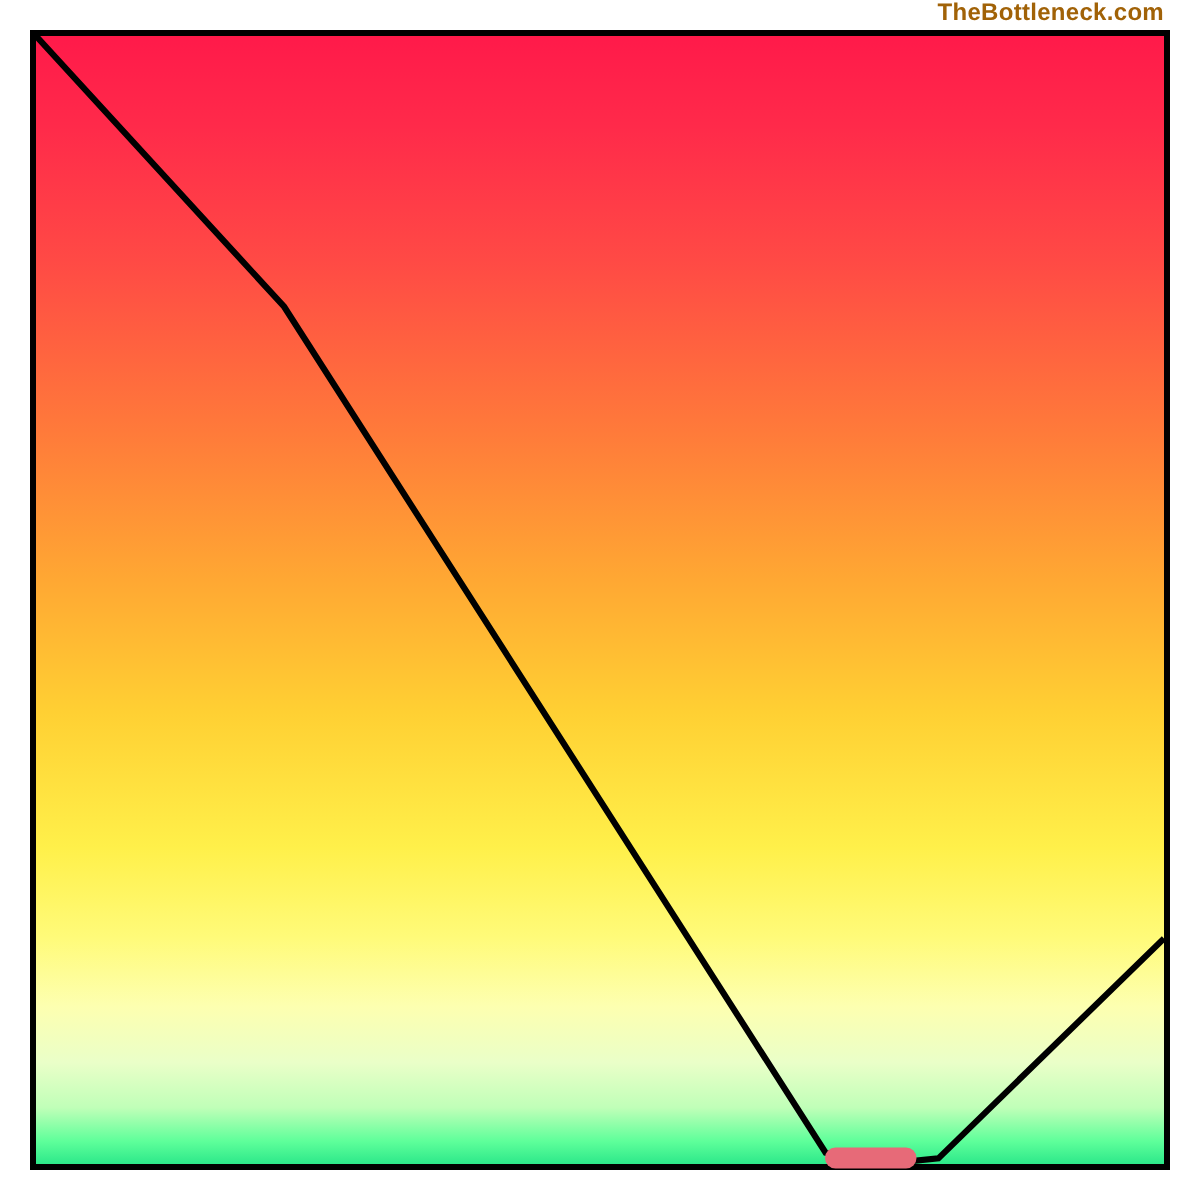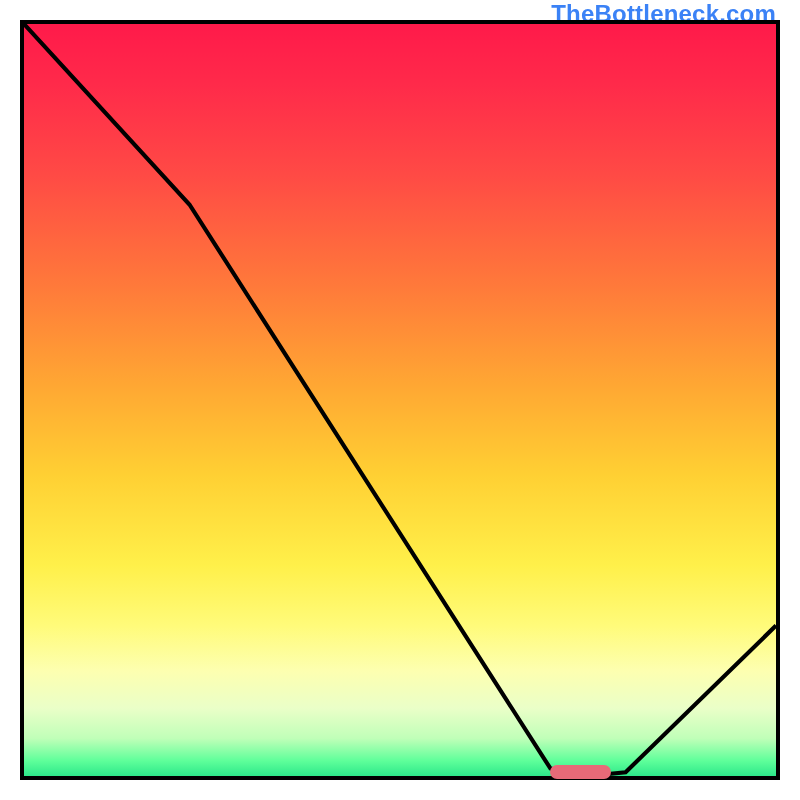--- a/index.html
+++ b/index.html
@@ -45,22 +45,22 @@
   }
   svg.curve {
     position: absolute;
     left: 0;
     top: 0;
   }
   .watermark {
     position: absolute;
     right: 24px;
     top: 0px;
-    color: #3b82f6;
-    font-size: 24px;
+    color: #a16207;
+    font-size: 16px;
     font-weight: 600;
     letter-spacing: 0.2px;
   }
   .marker {
     position: absolute;
     width: 60px;
     height: 14px;
     background: #e76a78;
     border-radius: 7px;
   }

